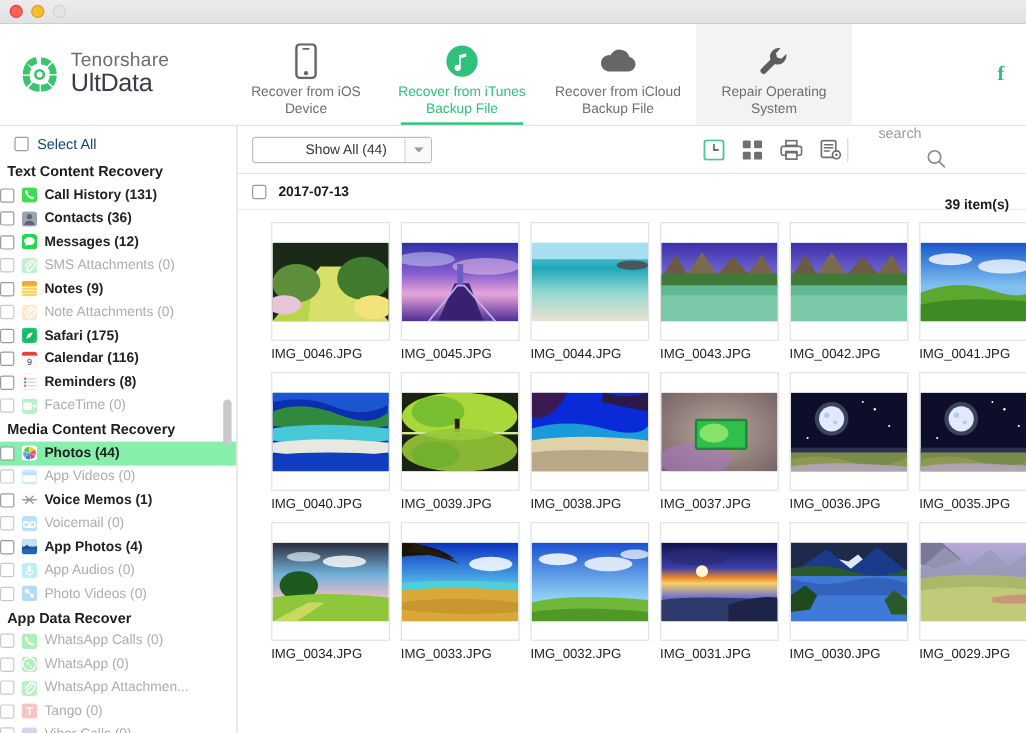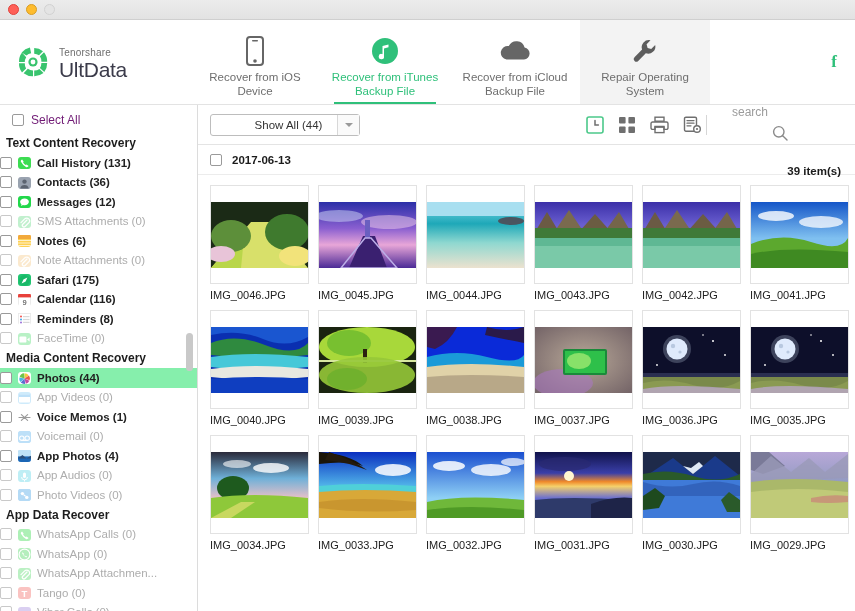--- a/index.html
+++ b/index.html
@@ -43,21 +43,21 @@
   .brand {
     width: 190px;
     display: flex;
     align-items: center;
     padding-left: 16px;
     gap: 9px;
   }
   .brand-logo { width: 34px; height: 34px; flex: none; }
   .brand-text { line-height: 1.05; }
   .brand-top {
-    font-size: 10px; color: #6d6d6d; letter-spacing: .2px;
+    font-size: 16px; color: #6d6d6d; letter-spacing: .2px;
   }
   .brand-bottom {
     font-size: 21px; color: #3b3b4a; letter-spacing: -.3px;
   }
 
   .tabs { display: flex; align-items: stretch; }
   .tab {
     width: 130px;
     display: flex; flex-direction: column;
     align-items: center; justify-content: flex-start;
@@ -105,21 +105,21 @@
     cursor: pointer;
   }
   .cb {
     width: 12px; height: 12px;
     border: 1px solid #9a9a9a;
     background: #fff;
     border-radius: 2px;
     flex: none;
   }
   .cb.dim { border-color: #c9c9c9; }
-  .select-all-label { font-size: 12px; color: #701a75; }
+  .select-all-label { font-size: 12px; color: #0c4a6e; }
 
   .group-title {
     font-size: 12px;
     color: #1d1d1d;
     font-weight: bold;
     padding: 3px 0 3px 6px;
   }
   .s-item {
     display: flex; align-items: center;
     height: 19.5px;
@@ -208,21 +208,21 @@
     flex: 1;
     padding: 10px 0 0 12px;
     overflow: hidden;
   }
   .grid {
     display: grid;
     grid-template-columns: repeat(6, 99px);
     grid-auto-rows: 125px;
     column-gap: 9px;
   }
-  .cell { width: 99px; }
+  .cell { width: 99px; margin-left: 16px; }
   .thumb-frame {
     width: 99px; height: 99px;
     background: #fff;
     border: 1px solid #e2e2e2;
     display: flex; align-items: center; justify-content: center;
     cursor: pointer;
   }
   .thumb {
     width: 97px; height: 66px;
     overflow: hidden;
@@ -372,21 +372,21 @@
           </div>
           <div class="s-item bold">
             <span class="cb"></span>
             <span class="s-ico"><svg width="13" height="13" viewBox="0 0 13 13">
                 <rect width="13" height="13" rx="3" fill="#fdd155"></rect>
                 <rect x="0" y="0" width="13" height="4" fill="#f2a93b"></rect>
                 <rect x="0" y="5" width="13" height="1" fill="#fff" opacity=".7"></rect>
                 <rect x="0" y="7.5" width="13" height="1" fill="#fff" opacity=".7"></rect>
                 <rect x="0" y="10" width="13" height="1" fill="#fff" opacity=".7"></rect>
               </svg></span>
-            <span class="s-lab">Notes (6)</span>
+            <span class="s-lab">Notes (9)</span>
           </div>
           <div class="s-item disabled">
             <span class="cb dim"></span>
             <span class="s-ico"><svg width="13" height="13" viewBox="0 0 13 13">
                 <rect width="13" height="13" rx="3" fill="#f6cd8d"></rect>
                 <path d="M9 4 4.8 8.2a1.6 1.6 0 0 0 2.3 2.3l3.6-3.6a2.8 2.8 0 1 0-4-4L3 6.6" fill="none" stroke="#fff" stroke-width="1.3" stroke-linecap="round"></path>
               </svg></span>
             <span class="s-lab">Note Attachments (0)</span>
           </div>
           <div class="s-item bold">
@@ -601,21 +601,21 @@
             <svg width="16" height="16" viewBox="0 0 16 16">
               <circle cx="6.8" cy="6.8" r="5.2" fill="none" stroke="#8a8a8a" stroke-width="1.4"></circle>
               <path d="M10.7 10.7 15 15" stroke="#8a8a8a" stroke-width="1.4" stroke-linecap="round"></path>
             </svg>
           </span>
         </div>
       </div>
 
       <div class="daterow">
         <span class="cb"></span>
-        <span class="date-label">2017-06-13</span>
+        <span class="date-label">2017-07-13</span>
         <span class="item-count">39 item(s)</span>
       </div>
 
       <div class="grid-area">
         <div class="grid" id="photo-grid">
             <div class="cell">
               <div class="thumb-frame">
                 <div class="thumb"><svg width="97" height="66" viewBox="0 0 97 66">
                     <rect width="97" height="66" fill="#1b2a16"></rect>
                     <path d="M0 66 L40 20 L58 20 L97 66Z" fill="#d8e06a"></path>

